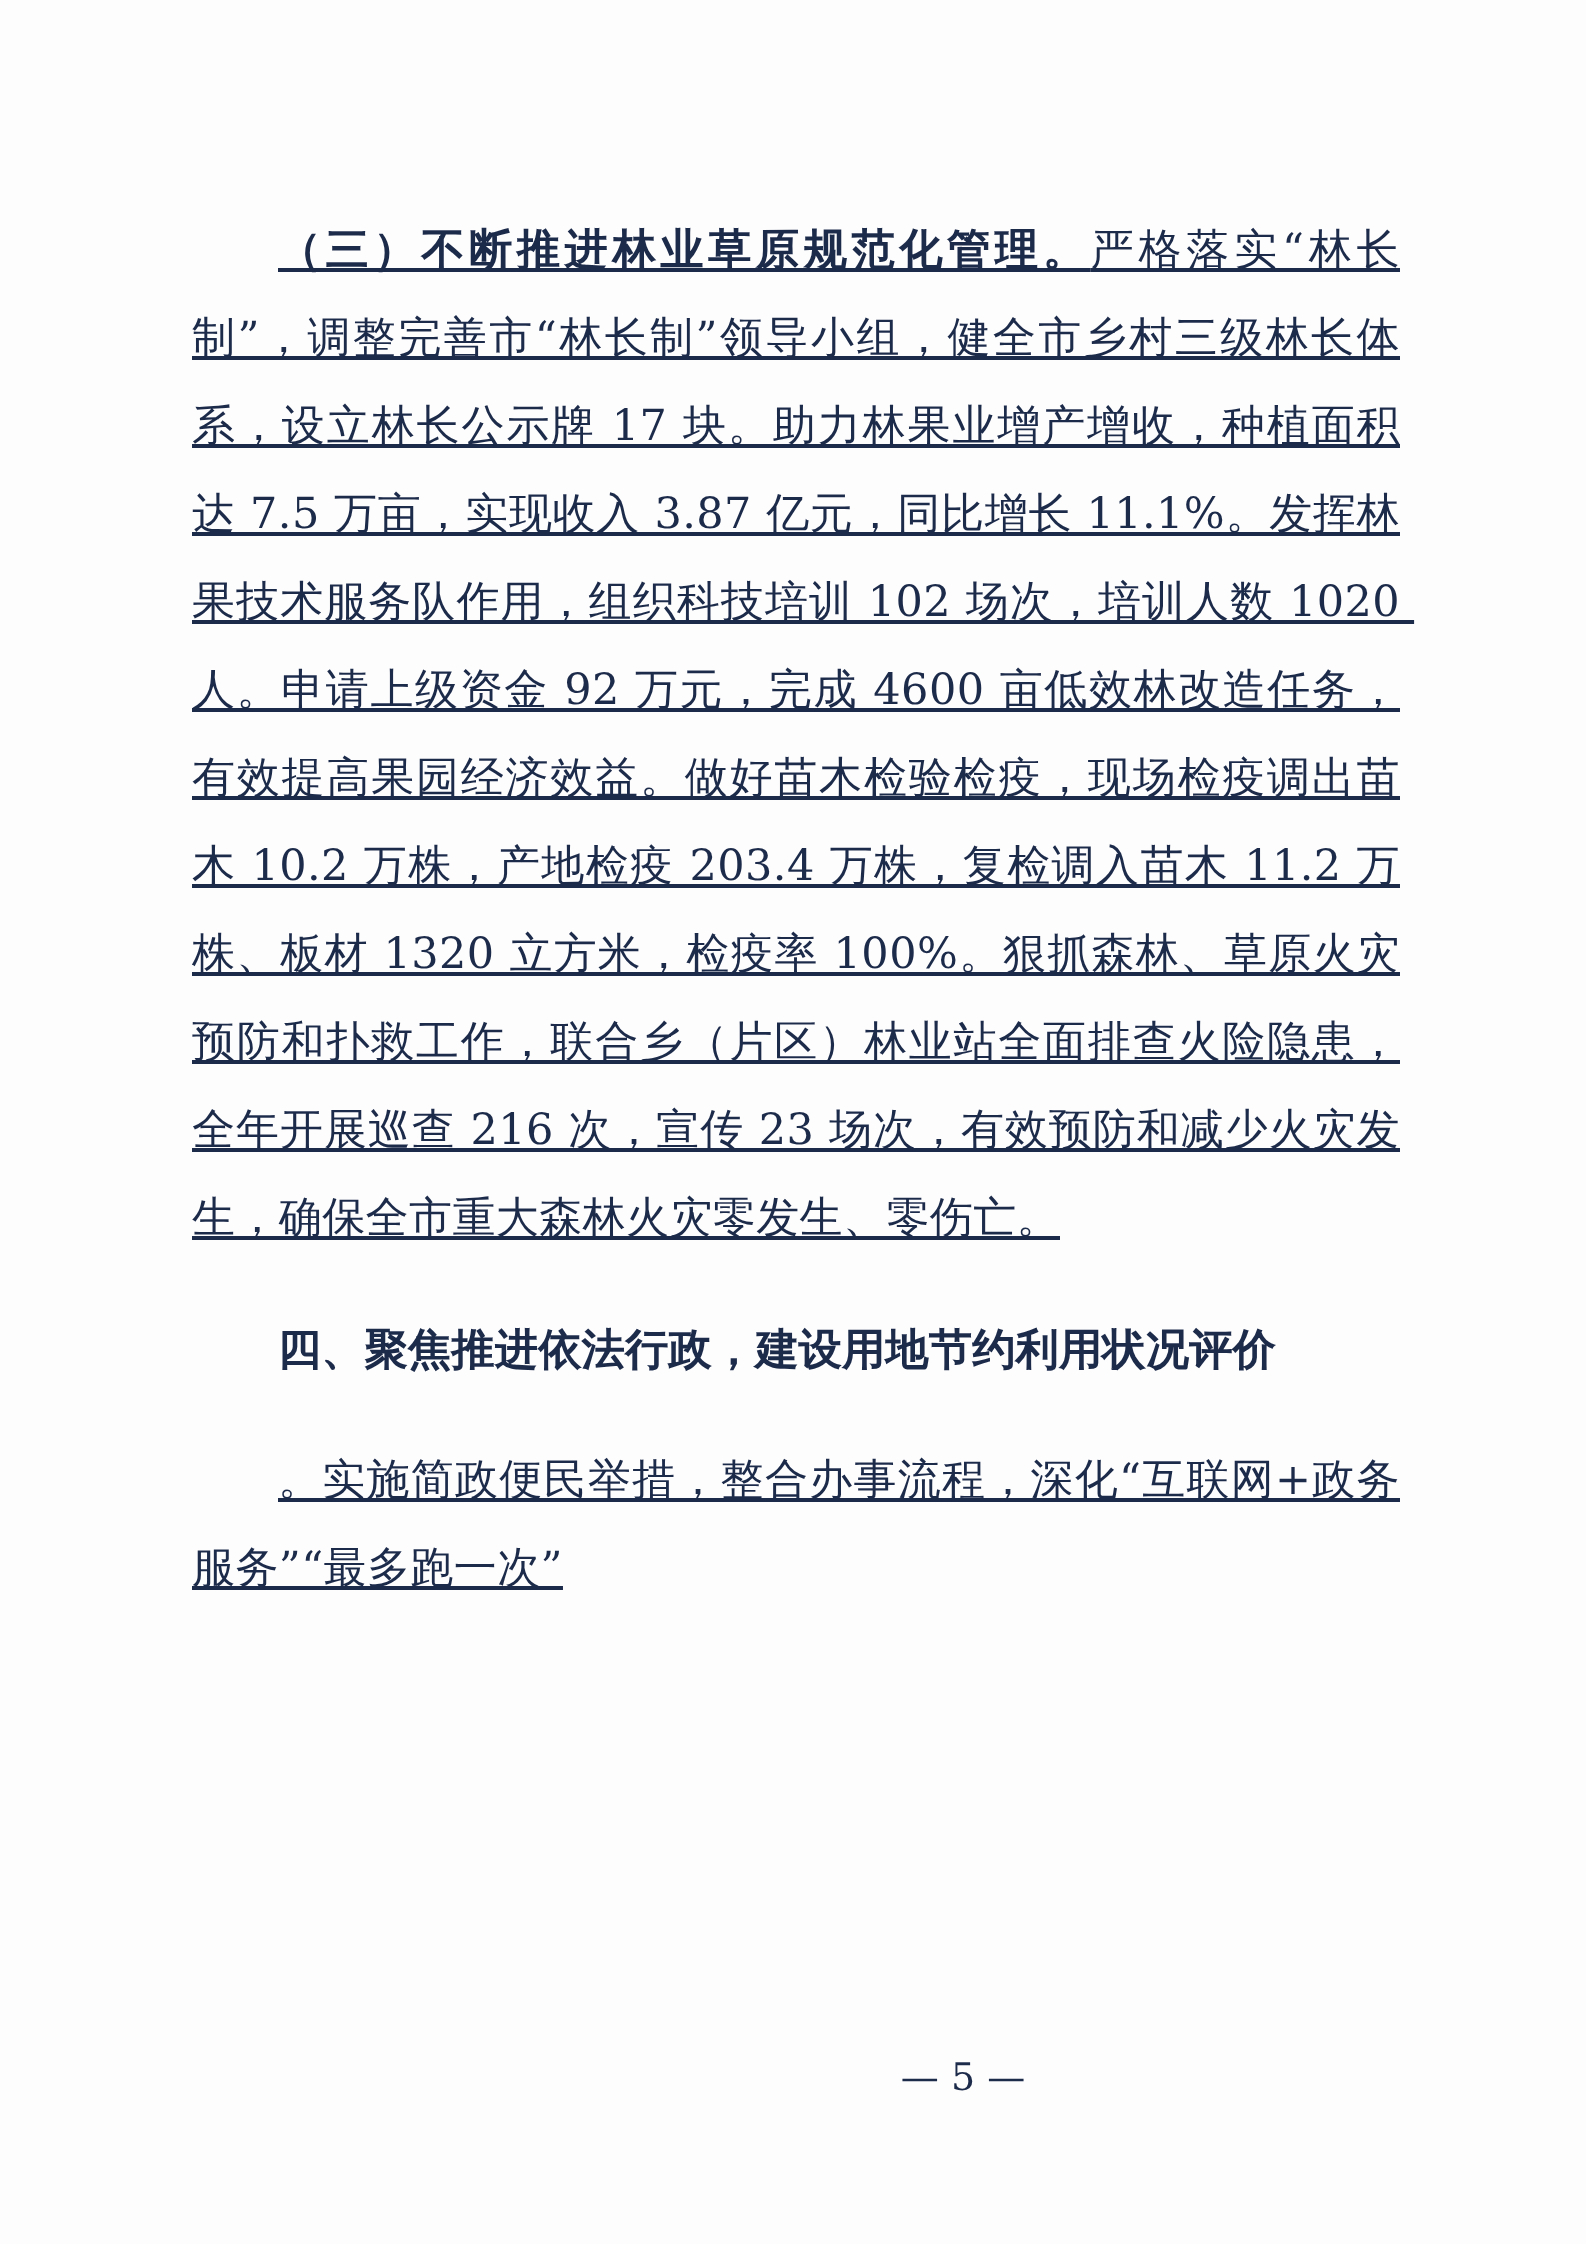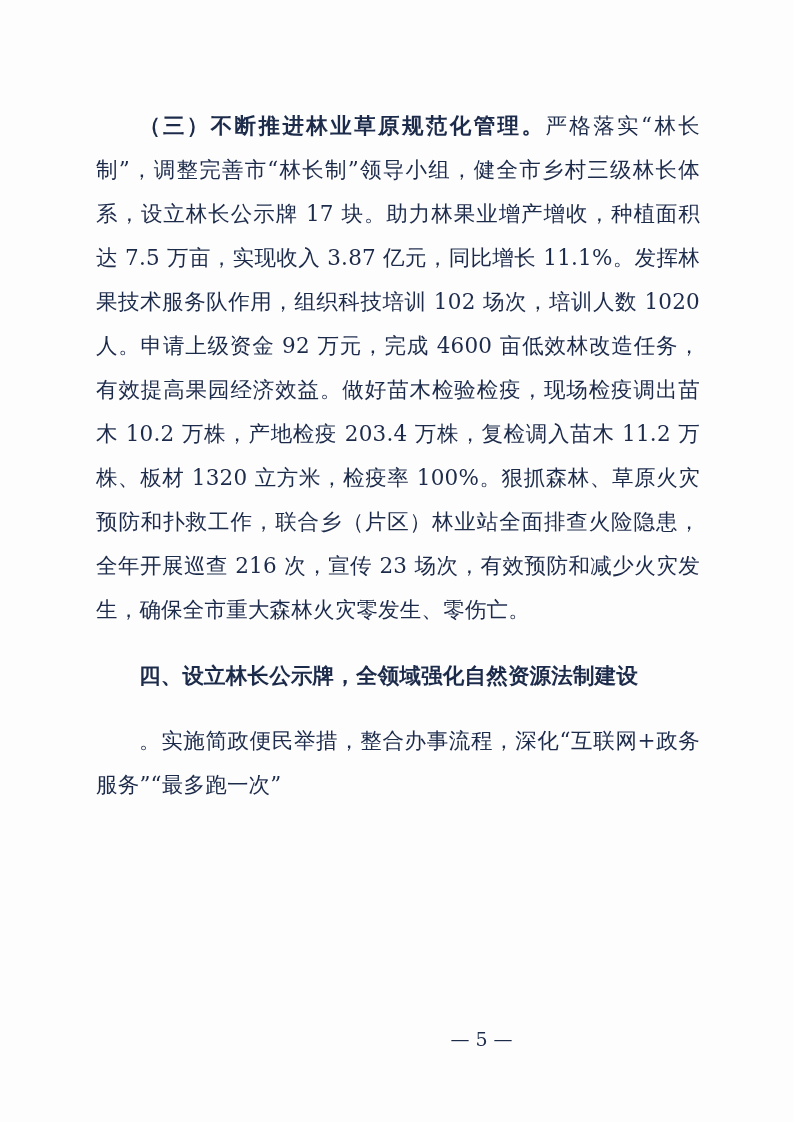--- a/index.html
+++ b/index.html
@@ -29,20 +29,21 @@
     color: #1d2b4b;
     text-align: justify;
     text-justify: inter-ideograph;
     margin: 0 0 0 0;
     letter-spacing: 0.2px;
     white-space: pre-wrap;
     word-break: break-all;
   }
   .para.indent {
     text-indent: 2em;
+    text-decoration: underline;
   }
   .heading {
     font-family: "DejaVu Serif", "Liberation Serif", serif;
     font-size: 21.5px;
     line-height: 44px;
     color: #1d2b4b;
     font-weight: bold;
     text-indent: 2em;
     letter-spacing: 0.2px;
     white-space: pre-wrap;
@@ -67,21 +68,21 @@
 </style>
 </head>
 <body>
 
 <div class="page">
   <div class="doc-body">
 
 
     <p class="para indent bold-lead"><span style="font-weight: bold;">（三）不断推进林业草原规范化管理。</span>严格落实“林长制”，调整完善市“林长制”领导小组，健全市乡村三级林长体系，设立林长公示牌 17 块。助力林果业增产增收，种植面积达 7.5 万亩，实现收入 3.87 亿元，同比增长 11.1%。发挥林果技术服务队作用，组织科技培训 102 场次，培训人数 1020 人。申请上级资金 92 万元，完成 4600 亩低效林改造任务，有效提高果园经济效益。做好苗木检验检疫，现场检疫调出苗木 10.2 万株，产地检疫 203.4 万株，复检调入苗木 11.2 万株、板材 1320 立方米，检疫率 100%。狠抓森林、草原火灾预防和扑救工作，联合乡（片区）林业站全面排查火险隐患，全年开展巡查 216 次，宣传 23 场次，有效预防和减少火灾发生，确保全市重大森林火灾零发生、零伤亡。</p>
 
-    <p class="heading">四、设立林长公示牌，全领域强化自然资源法制建设</p>
+    <p class="heading">四、聚焦推进依法行政，建设用地节约利用状况评价</p>
 
     <p class="para indent">。实施简政便民举措，整合办事流程，深化“互联网+政务服务”“最多跑一次”</p>
 
   </div>
 
   <div class="page-number">
     <span class="pn-inner">— 5 —</span>
   </div>
 </div>
 

